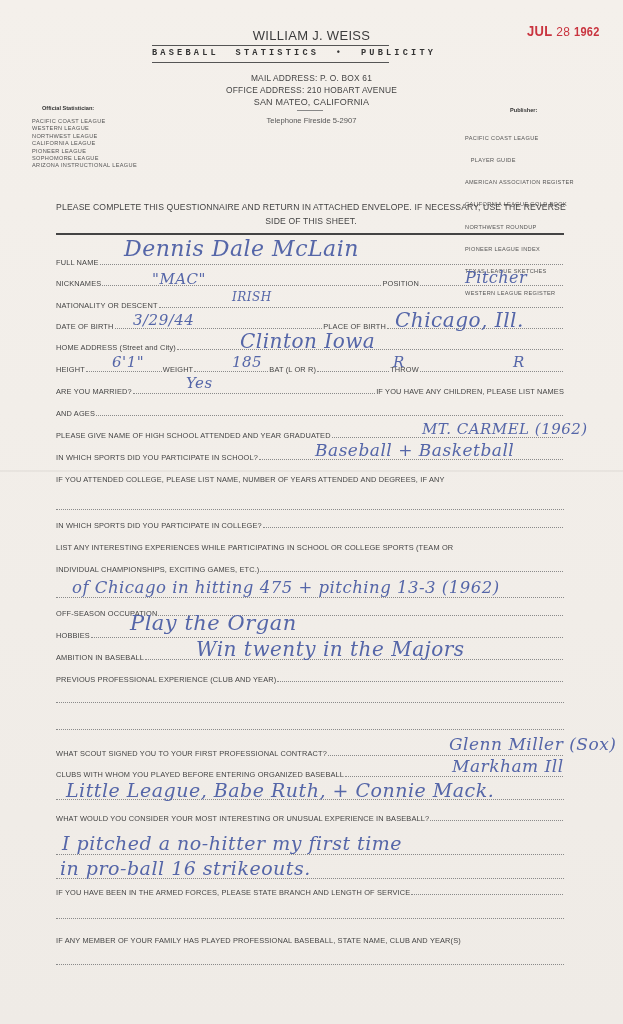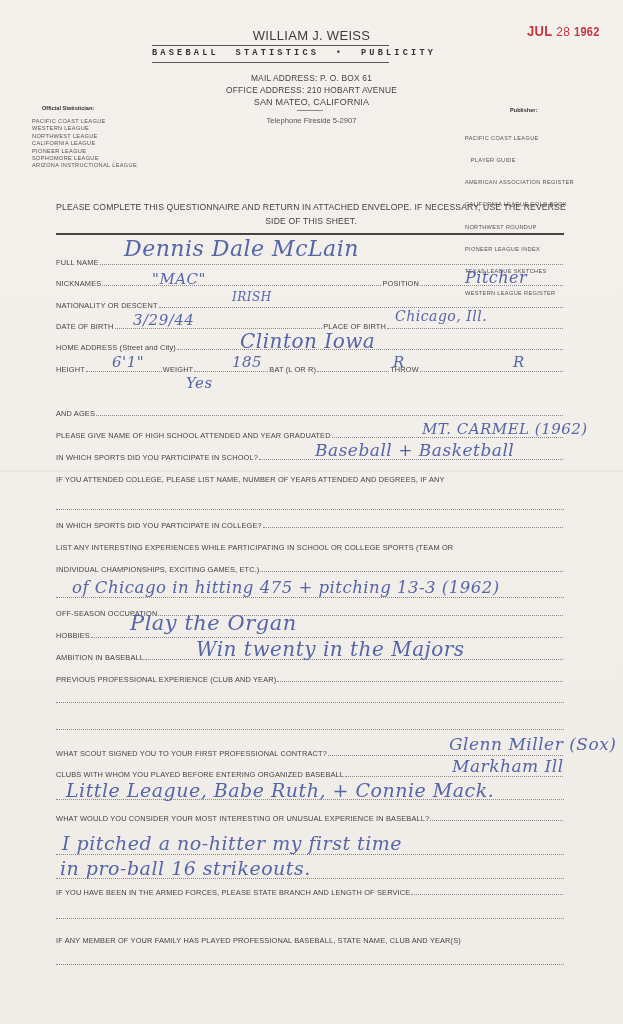--- a/index.html
+++ b/index.html
@@ -115,21 +115,21 @@
   </div>
   <div class="hw" style="left:232px;top:290px;font-size:12px">IRISH</div>
 
   <div class="row" style="top:318px">
     <span class="lbl">DATE OF BIRTH</span>
       <span class="dots"></span>
     <span class="lbl">PLACE OF BIRTH</span>
       <span class="dots fixed" style="width:176px"></span>
   </div>
   <div class="hw" style="left:133px;top:311px;font-size:15px">3/29/44</div>
-  <div class="hw" style="left:395px;top:308px;font-size:14px">Chicago, Ill.</div>
+  <div class="hw" style="left:395px;top:308px;font-size:20px">Chicago, Ill.</div>
 
   <div class="row" style="top:339px">
     <span class="lbl">HOME ADDRESS (Street and City)</span>
       <span class="dots"></span>
   </div>
   <div class="hw" style="left:240px;top:329px;font-size:20px">Clinton Iowa</div>
 
   <div class="row" style="top:361px">
     <span class="lbl">HEIGHT</span>
       <span class="dots fixed" style="width:76px"></span>
@@ -138,20 +138,25 @@
     <span class="lbl">BAT (L OR R)</span>
       <span class="dots fixed" style="width:72px"></span>
     <span class="lbl">THROW</span>
       <span class="dots"></span>
   </div>
   <div class="hw" style="left:112px;top:353px;font-size:15px">6'1"</div>
   <div class="hw" style="left:232px;top:353px;font-size:15px">185</div>
   <div class="hw" style="left:393px;top:353px;font-size:15px">R</div>
   <div class="hw" style="left:513px;top:353px;font-size:15px">R</div>
 
+  <div class="row" style="top:383px">
+    <span class="lbl">ARE YOU MARRIED?</span>
+      <span class="dots"></span>
+    <span class="lbl">IF YOU HAVE ANY CHILDREN, PLEASE LIST NAMES</span>
+  </div>
   <div class="hw" style="left:186px;top:374px;font-size:15px">Yes</div>
 
   <div class="row" style="top:427px">
     <span class="lbl">PLEASE GIVE NAME OF HIGH SCHOOL ATTENDED AND YEAR GRADUATED</span>
       <span class="dots"></span>
   </div>
 
   <div class="row" style="top:405px">
     <span class="lbl">AND AGES</span>
       <span class="dots"></span>

